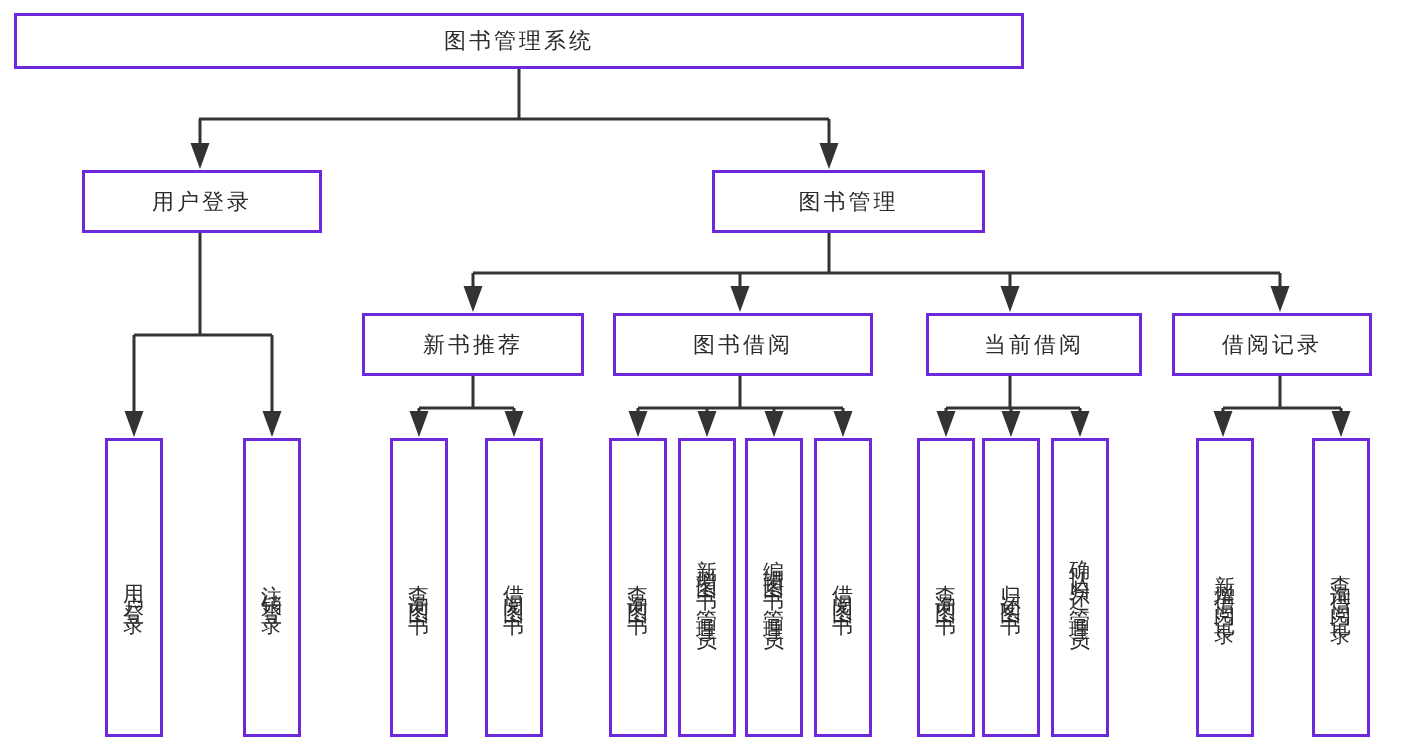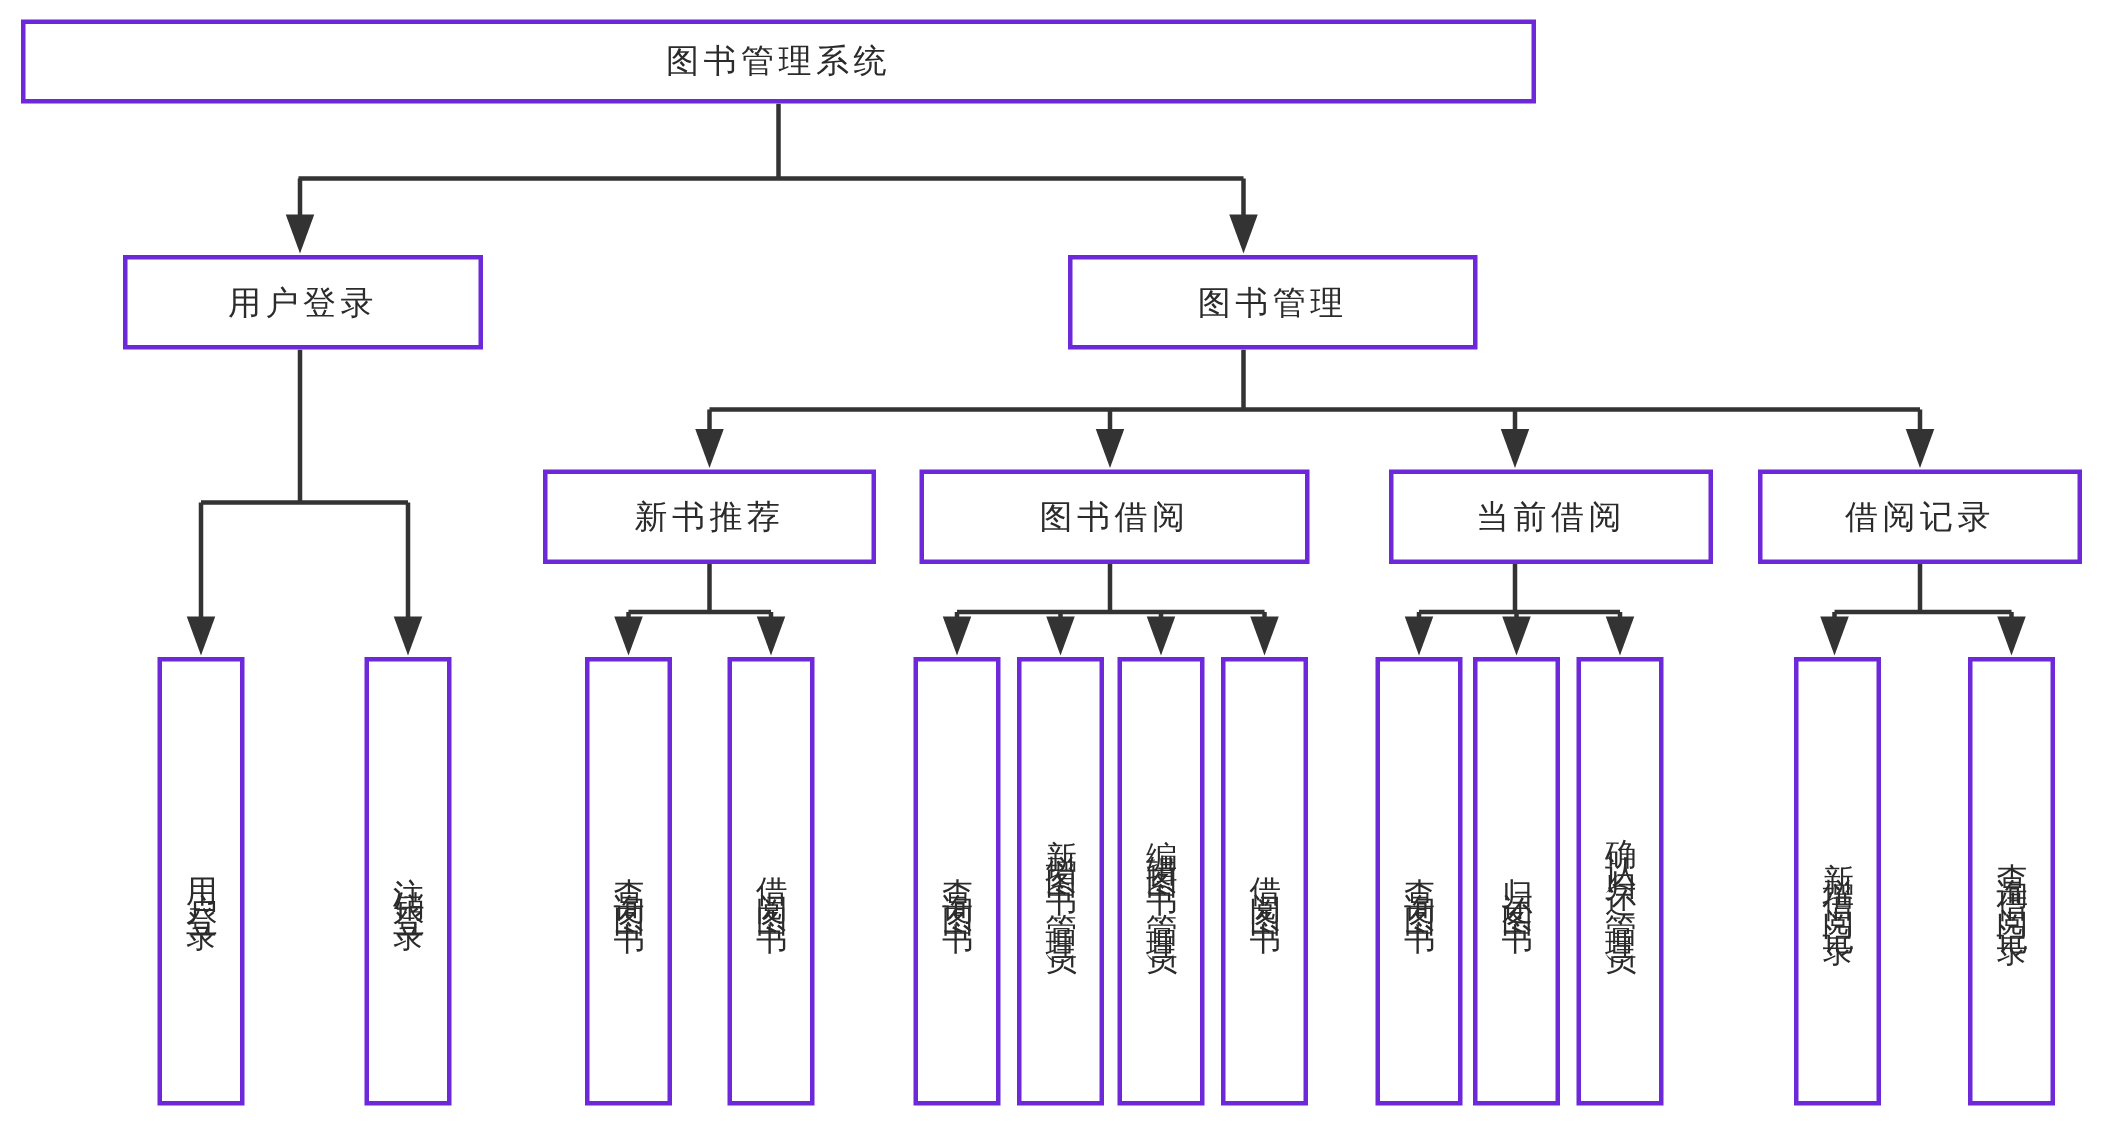--- a/index.html
+++ b/index.html
@@ -110,21 +110,21 @@
 
   <div class="box hnode lv3" style="left:362px; width:222px;">
     <span>新书推荐</span>
   </div>
   <div class="box hnode lv3" style="left:613px; width:260px;">
     <span>图书借阅</span>
   </div>
   <div class="box hnode lv3" style="left:902px; width:216px;margin-left:24px;">
     <span>当前借阅</span>
   </div>
-  <div class="box hnode lv3" style="left:1172px; width:216px;">
+  <div class="box hnode lv3" style="left:1172px; width:200px;">
     <span>借阅记录</span>
   </div>
 
   <div class="box leaf" style="left:105px;">
     <span>用户登录</span>
   </div>
   <div class="box leaf" style="left:243px;">
     <span>注销登录</span>
   </div>
   <div class="box leaf" style="left:390px;">

